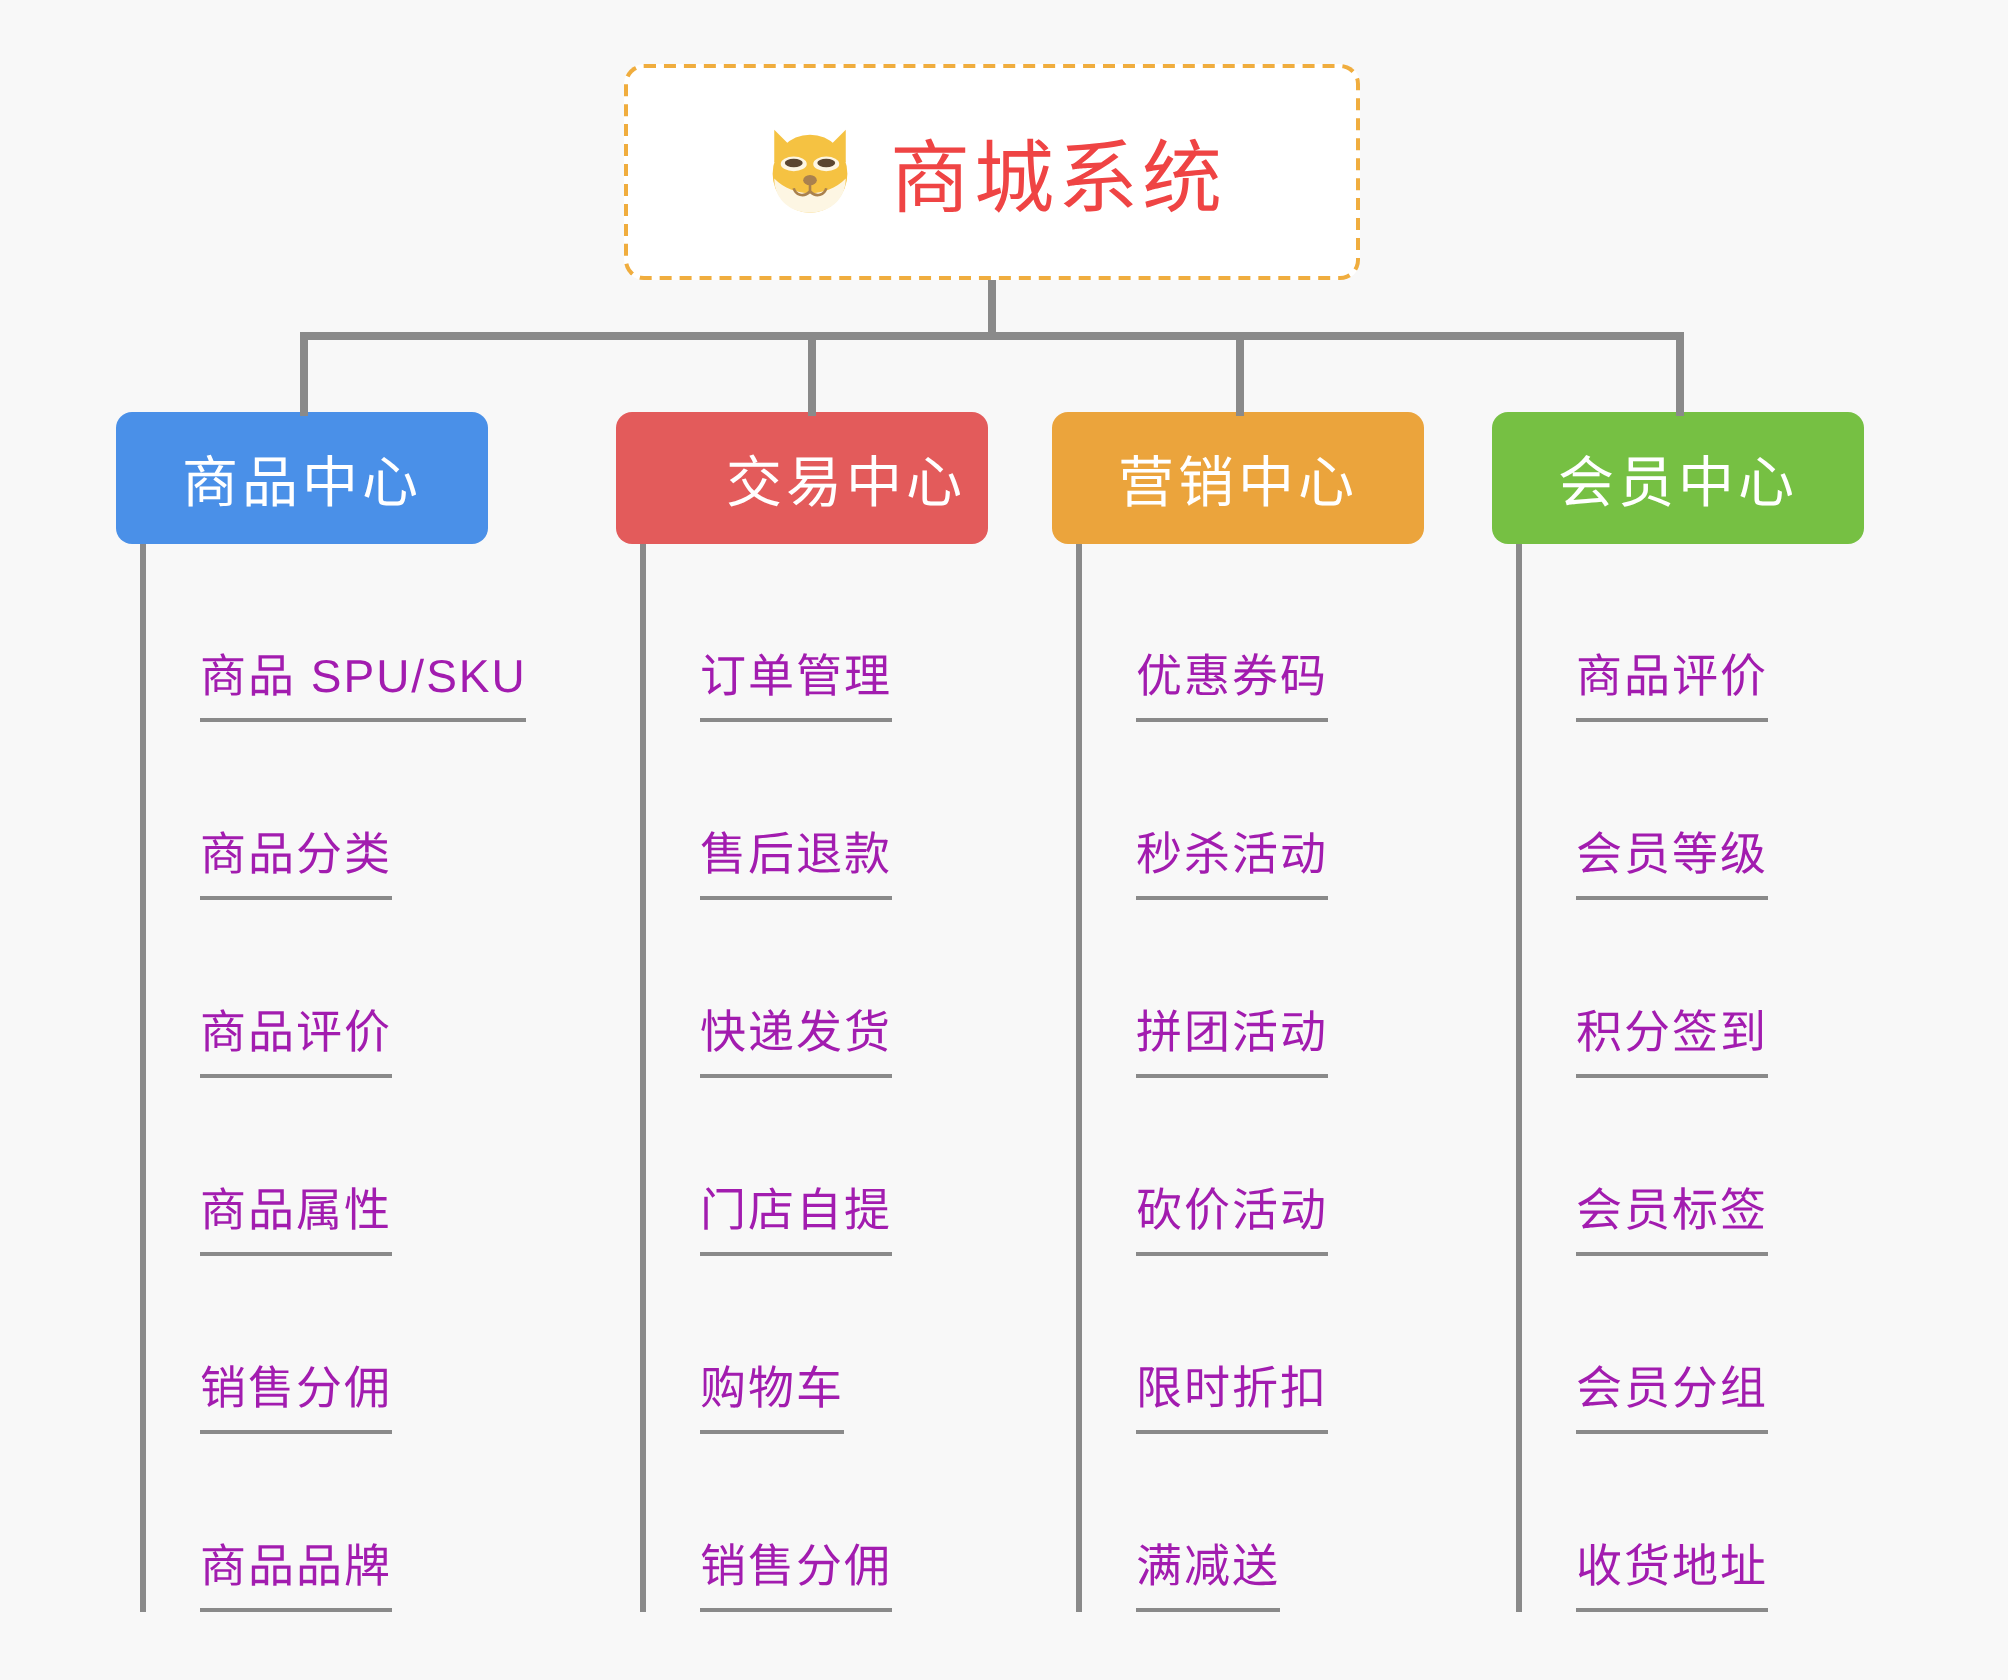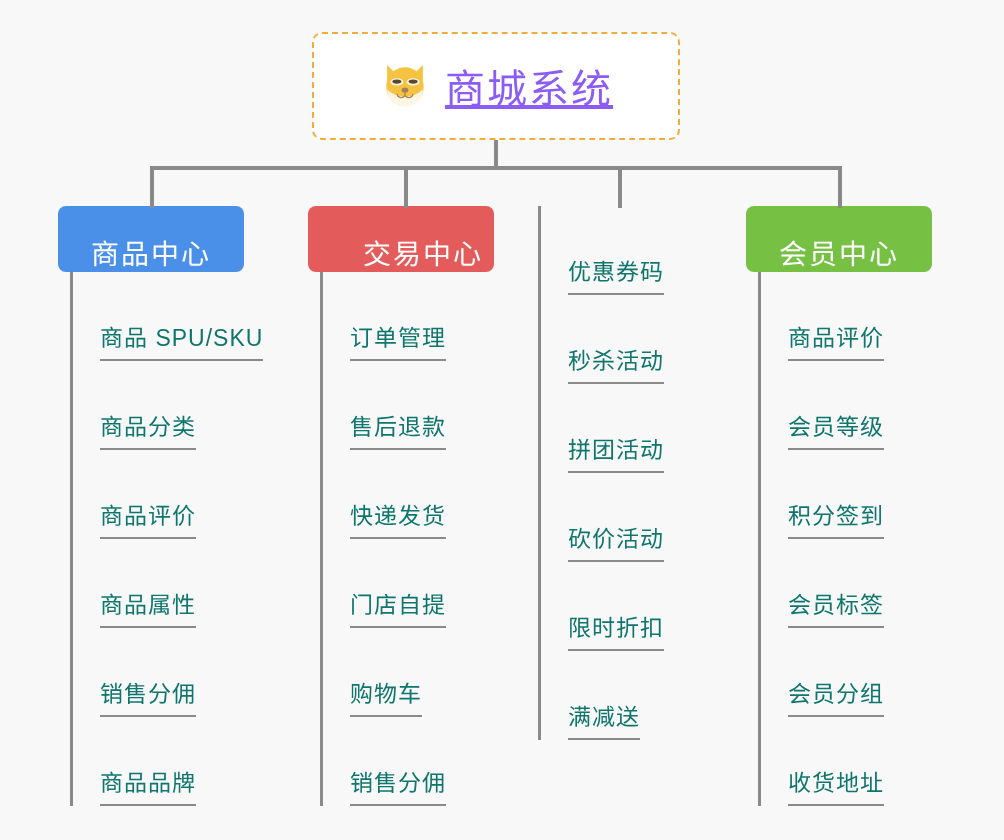--- a/index.html
+++ b/index.html
@@ -40,25 +40,24 @@
   .root-icon {
     width: 52px;
     height: 52px;
     flex: 0 0 52px;
     position: relative;
     line-height: 1;
   }
   .root-icon svg { display: block; width: 52px; height: 52px; }
   .root-title {
     font-size: 40px;
-    color: #8b5cf6;
+    color: #ef4444;
     letter-spacing: 2px;
     white-space: nowrap;
     font-weight: 400;
-    text-decoration: underline;
   }
 
   
   .connector {
     position: absolute;
     background: #8a8a8a;
   }
   .stem-v {           
     left: 494px;
     top: 140px;
@@ -80,21 +79,21 @@
   
   .category {
     position: absolute;
     top: 206px;
   }
   .category-header {
     height: 66px;
     box-sizing: border-box;
     border-radius: 8px;
     display: flex;
-    align-items: flex-end;
+    align-items: center;
     justify-content: center;
     color: #ffffff;
     font-size: 28px;
     letter-spacing: 2px;
     white-space: nowrap;
   }
 
   
   .leaf-list {
     position: relative;
@@ -111,21 +110,21 @@
   .leaf {
     position: relative;
     height: 89px;
     box-sizing: border-box;
     display: flex;
     align-items: flex-end;
     padding-left: 42px;
   }
   .leaf-label {
     font-size: 23px;
-    color: #0f766e;
+    color: #a21caf;
     white-space: nowrap;
     padding-bottom: 6px;
     border-bottom: 2px solid #8a8a8a;
     display: inline-block;
     letter-spacing: 1px;
   }
 </style>
 </head>
 <body>
 
@@ -202,20 +201,23 @@
           </div>
           <div class="leaf">
             <span class="leaf-label">购物车</span>
           </div>
           <div class="leaf">
             <span class="leaf-label">销售分佣</span>
           </div>
         </div>
       </div>
       <div class="category" style="left: 526px; width: 186px;">
+        <div class="category-header" style="background: rgb(235, 164, 60);">
+          <span>营销中心</span>
+        </div>
         <div class="leaf-list">
           <div class="spine" style="height: 534px;"></div>
           <div class="leaf">
             <span class="leaf-label">优惠券码</span>
           </div>
           <div class="leaf">
             <span class="leaf-label">秒杀活动</span>
           </div>
           <div class="leaf">
             <span class="leaf-label">拼团活动</span>

